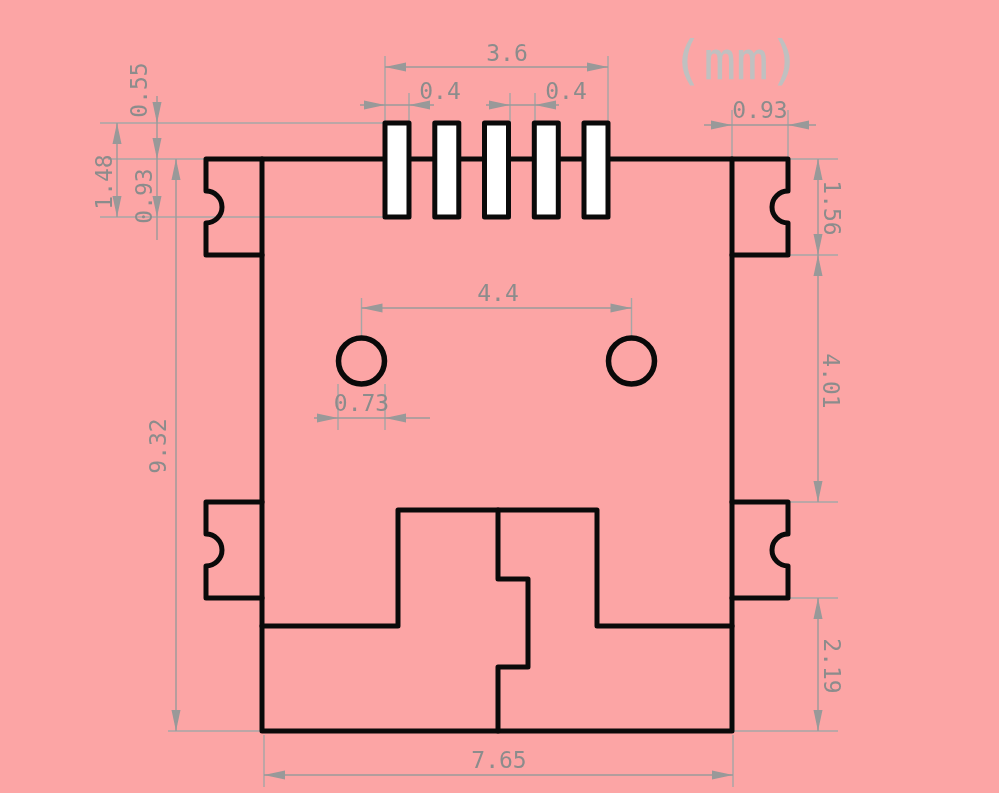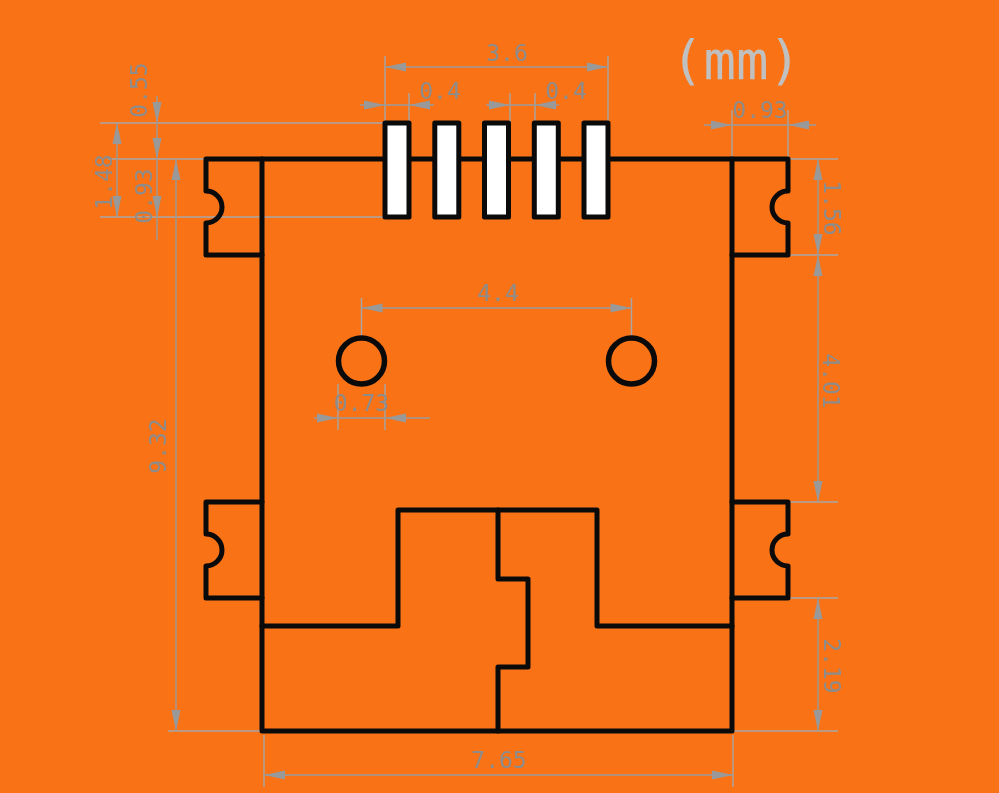--- a/index.html
+++ b/index.html
@@ -7,21 +7,21 @@
     padding: 0;
     background: #ffffff;
     width: 999px;
     height: 793px;
     overflow: hidden;
   }
   .drawing-stage {
     position: relative;
     width: 999px;
     height: 793px;
-    background: #f97316;
+    background: #fca5a5;
   }
   svg { display: block; }
   .blk {
     stroke: #0a0a0a;
     stroke-width: 5;
     fill: none;
     stroke-linejoin: round;
     stroke-linecap: round;
   }
   .pin {

